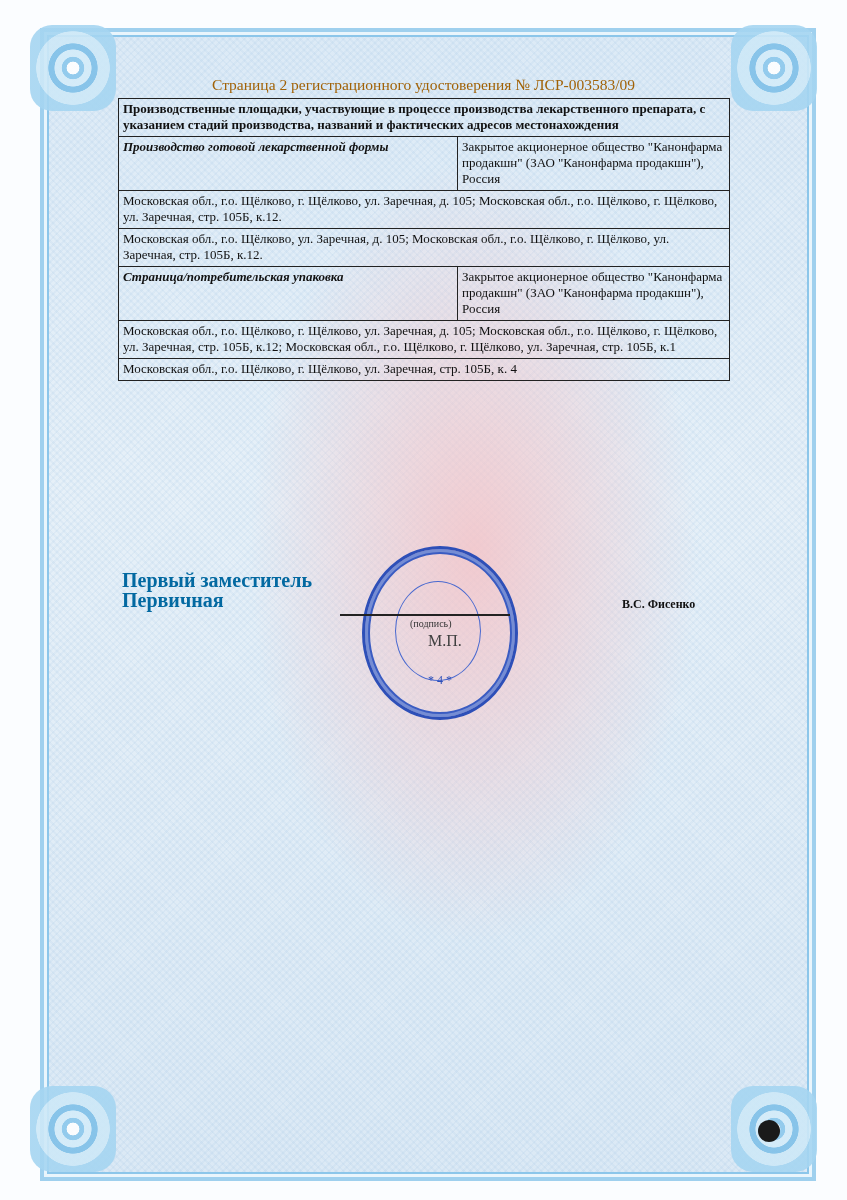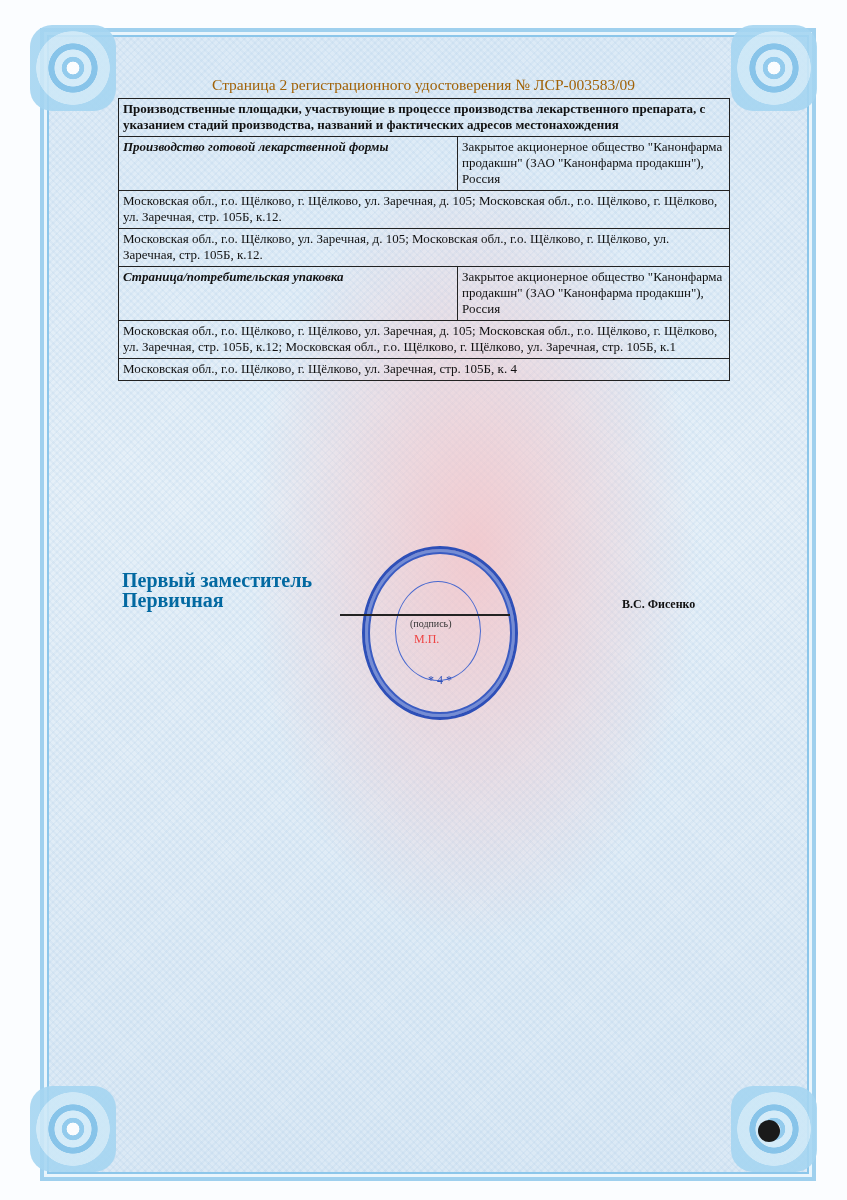--- a/index.html
+++ b/index.html
@@ -23,21 +23,21 @@
   .head{font-weight:bold;}
   .stage{font-style:italic;width:330px;font-weight:bold;}
   .addr{}
   .signer{position:absolute;left:122px;top:570px;font-weight:bold;font-size:20px;line-height:20px;color:#0369a1;}
   .name{position:absolute;left:622px;top:597px;font-weight:bold;font-size:12px;color:#111;}
   .stamp{position:absolute;left:362px;top:546px;width:150px;height:168px;border-radius:50%;border:3px solid #2d4fb8;box-shadow: inset 0 0 0 3px rgba(255,255,255,0.3), inset 0 0 0 5px #3a5cc2;}
   .stamp .inner{position:absolute;left:30px;top:32px;width:84px;height:98px;border-radius:50%;border:1.5px solid #4a6ad0;}
   .stamp .num{position:absolute;left:0;width:150px;top:124px;text-align:center;color:#2d4fb8;font-size:12px;}
   .sigline{position:absolute;left:340px;top:614px;width:170px;height:1.5px;background:#222;}
   .sig-caption{position:absolute;left:410px;top:618px;font-size:10px;color:#333;}
-  .mp{position:absolute;left:414px;top:632px;font-size:12px;color:#ef4444;}
+  .mp{position:absolute;left:428px;top:632px;font-size:16px;color:#404040;}
 </style>
 </head>
 <body>
 
 <div class="page">
   <div class="frame"></div>
   <div class="corner c-tl"></div>
   <div class="corner c-tr"></div>
   <div class="corner c-bl"></div>
   <div class="corner c-br"></div>

